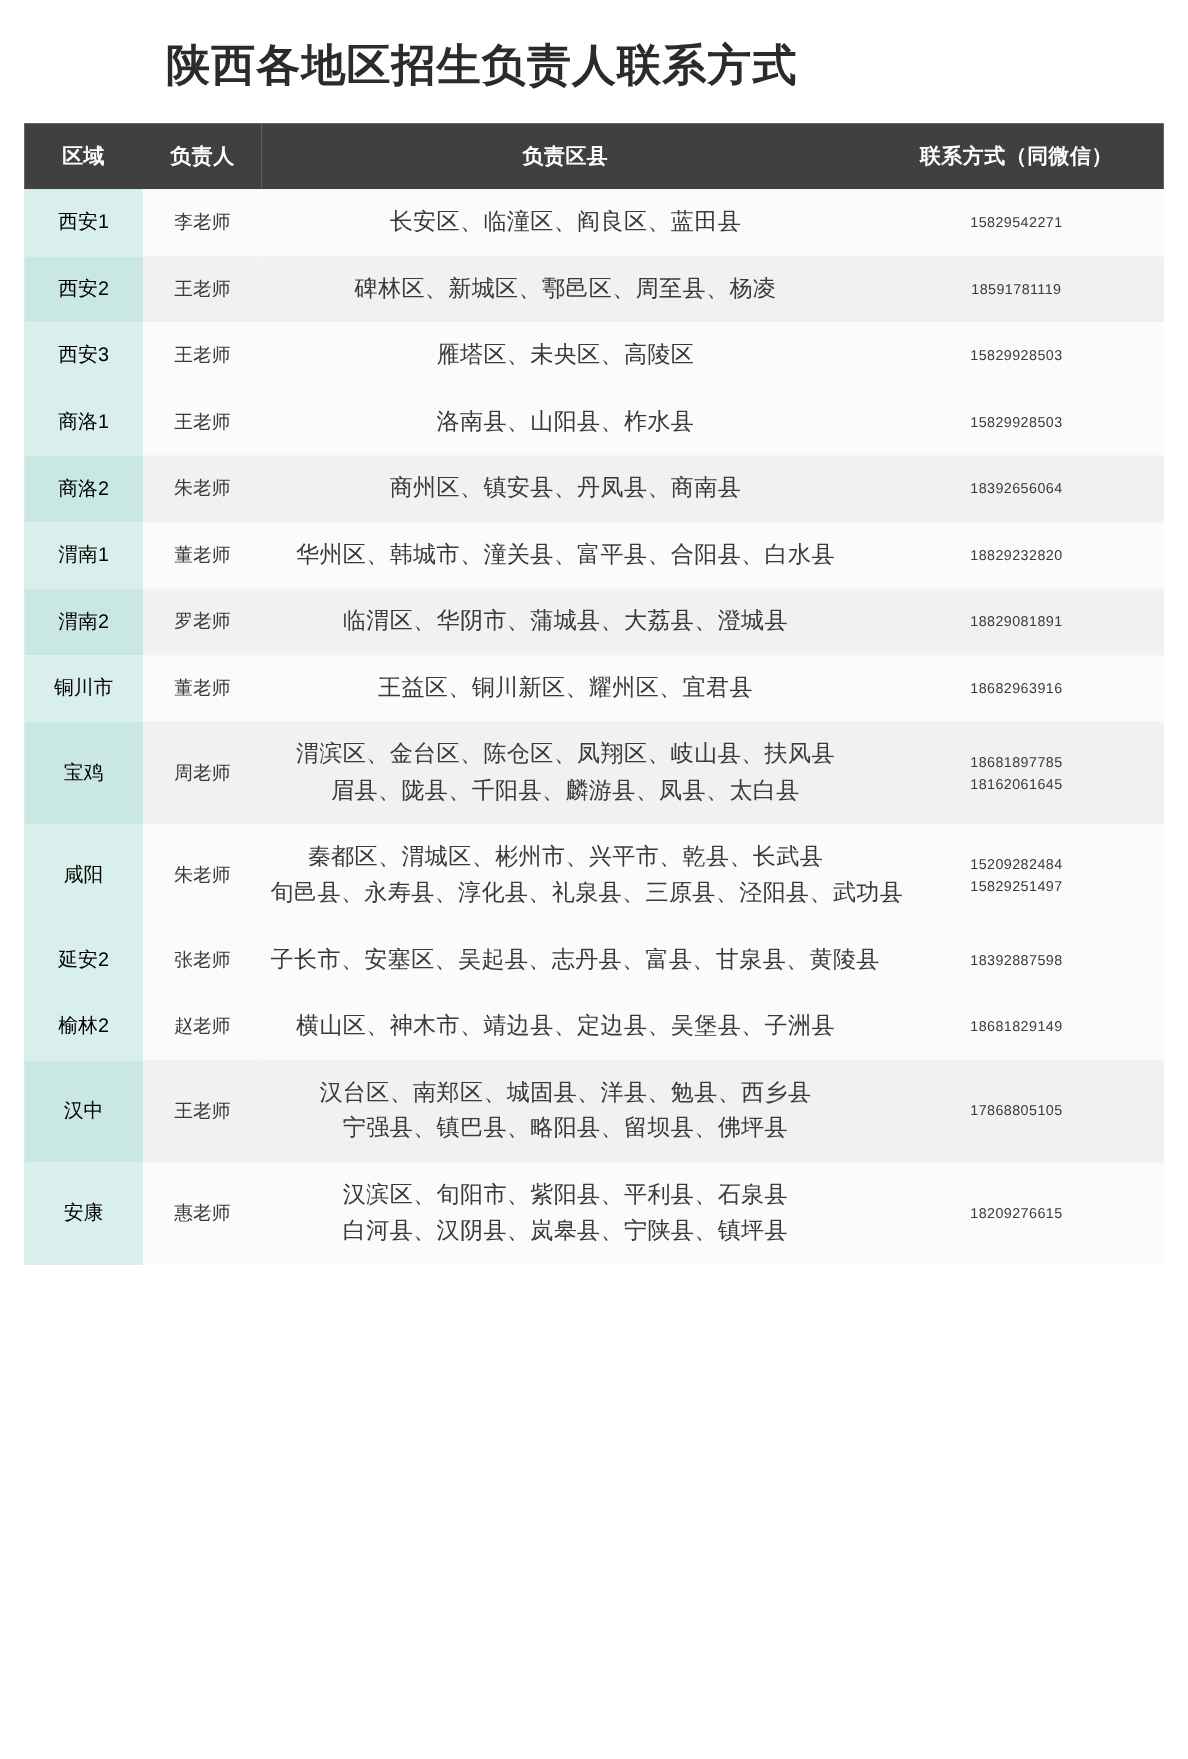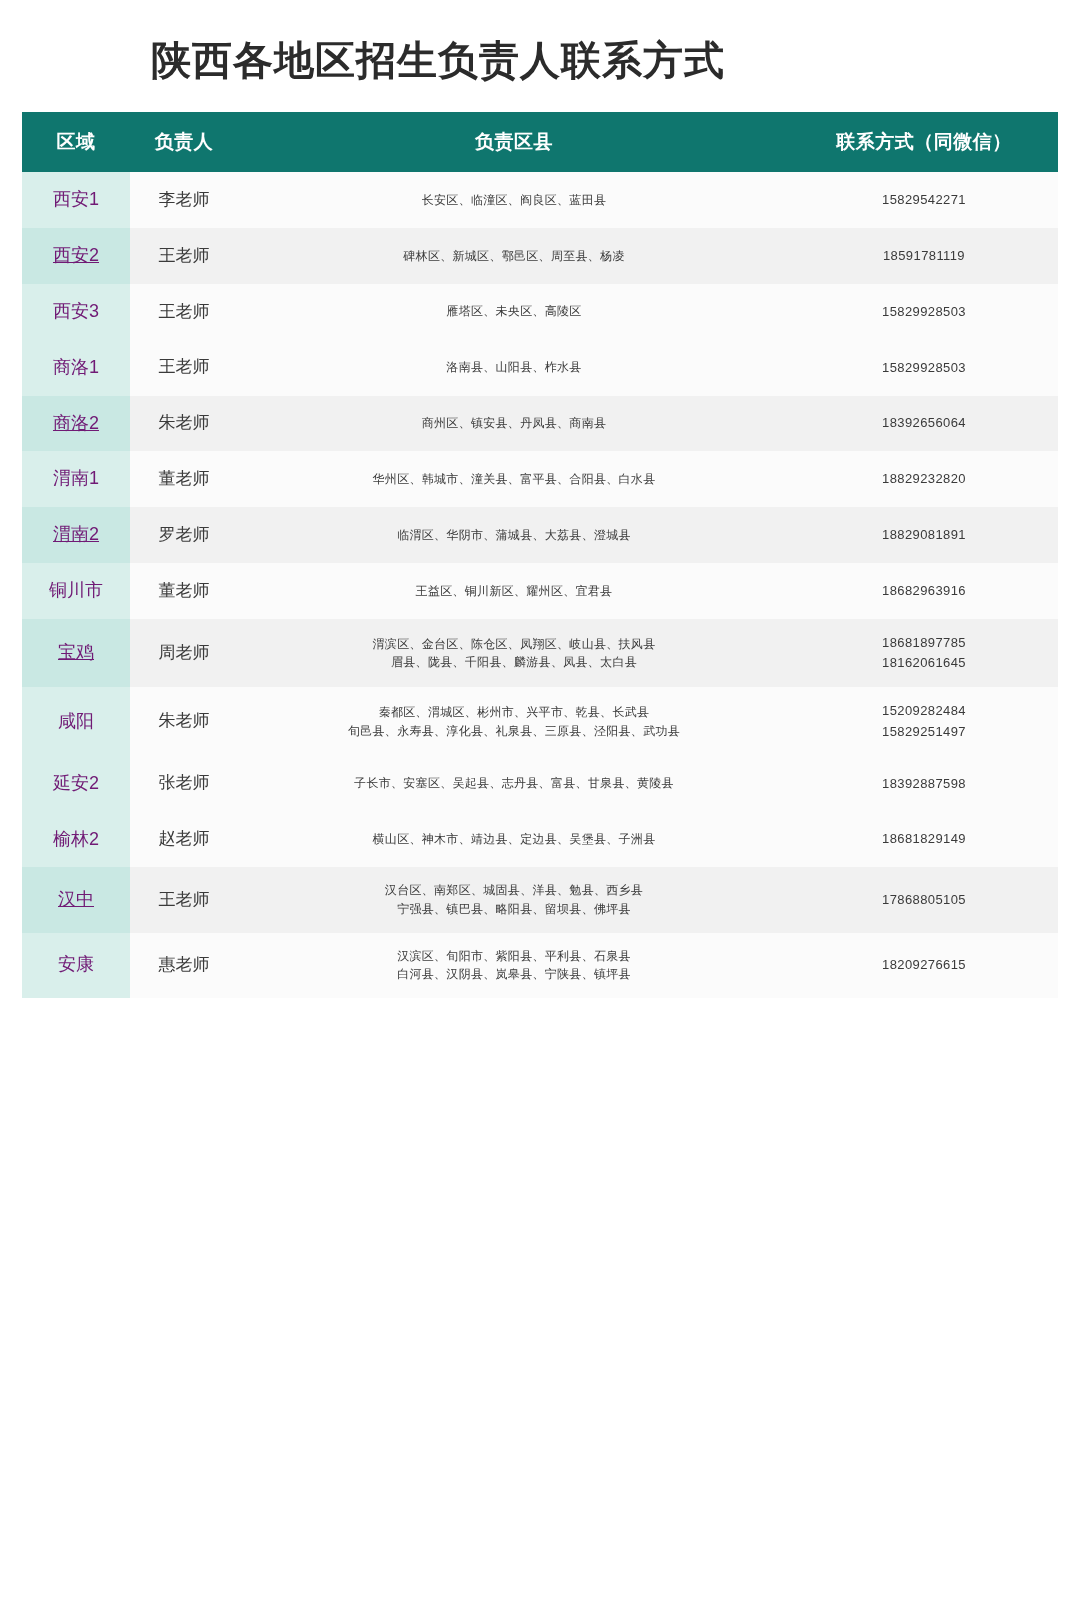--- a/index.html
+++ b/index.html
@@ -33,58 +33,58 @@
     border-collapse: collapse;
     table-layout: fixed;
     font-size: 17px;
   }
   table.contact-table col.c-region { width: 108px; }
   table.contact-table col.c-person { width: 108px; }
   table.contact-table col.c-areas  { width: 552px; }
   table.contact-table col.c-phone  { width: 268px; }
 
   thead th {
-    background: #0f766e;
+    background: #404040;
     color: #ffffff;
     font-size: 19px;
     font-weight: bold;
     height: 60px;
     padding: 0 6px;
     text-align: center;
     vertical-align: middle;
     border: none;
     letter-spacing: 0.5px;
   }
   tbody td {
     text-align: center;
     vertical-align: middle;
     padding: 14px 8px;
     line-height: 1.55;
     border: none;
     color: #3a3a3a;
   }
   tbody tr.row-odd td.cell-region { background: #d9efeb; }
-  tbody tr.row-even td.cell-region { background: #c9e8e3; text-decoration: underline; }
+  tbody tr.row-even td.cell-region { background: #c9e8e3; }
   tbody tr.row-odd td.cell-person,
   tbody tr.row-odd td.cell-areas,
   tbody tr.row-odd td.cell-phone { background: #fbfbfb; }
   tbody tr.row-even td.cell-person,
   tbody tr.row-even td.cell-areas,
   tbody tr.row-even td.cell-phone { background: #f1f1f1; }
 
   td.cell-region {
     font-size: 18px;
-    color: #701a75;
+    color: #000000;
   }
   td.cell-person {
     font-size: 17px;
     margin-top: 26px;
   }
   td.cell-areas {
-    font-size: 12px;
+    font-size: 21px;
     letter-spacing: 0.3px;
   }
   td.cell-phone {
     font-size: 13px;
     letter-spacing: 0.4px;
   }
   .line {
     display: block;
     white-space: nowrap;
   }

